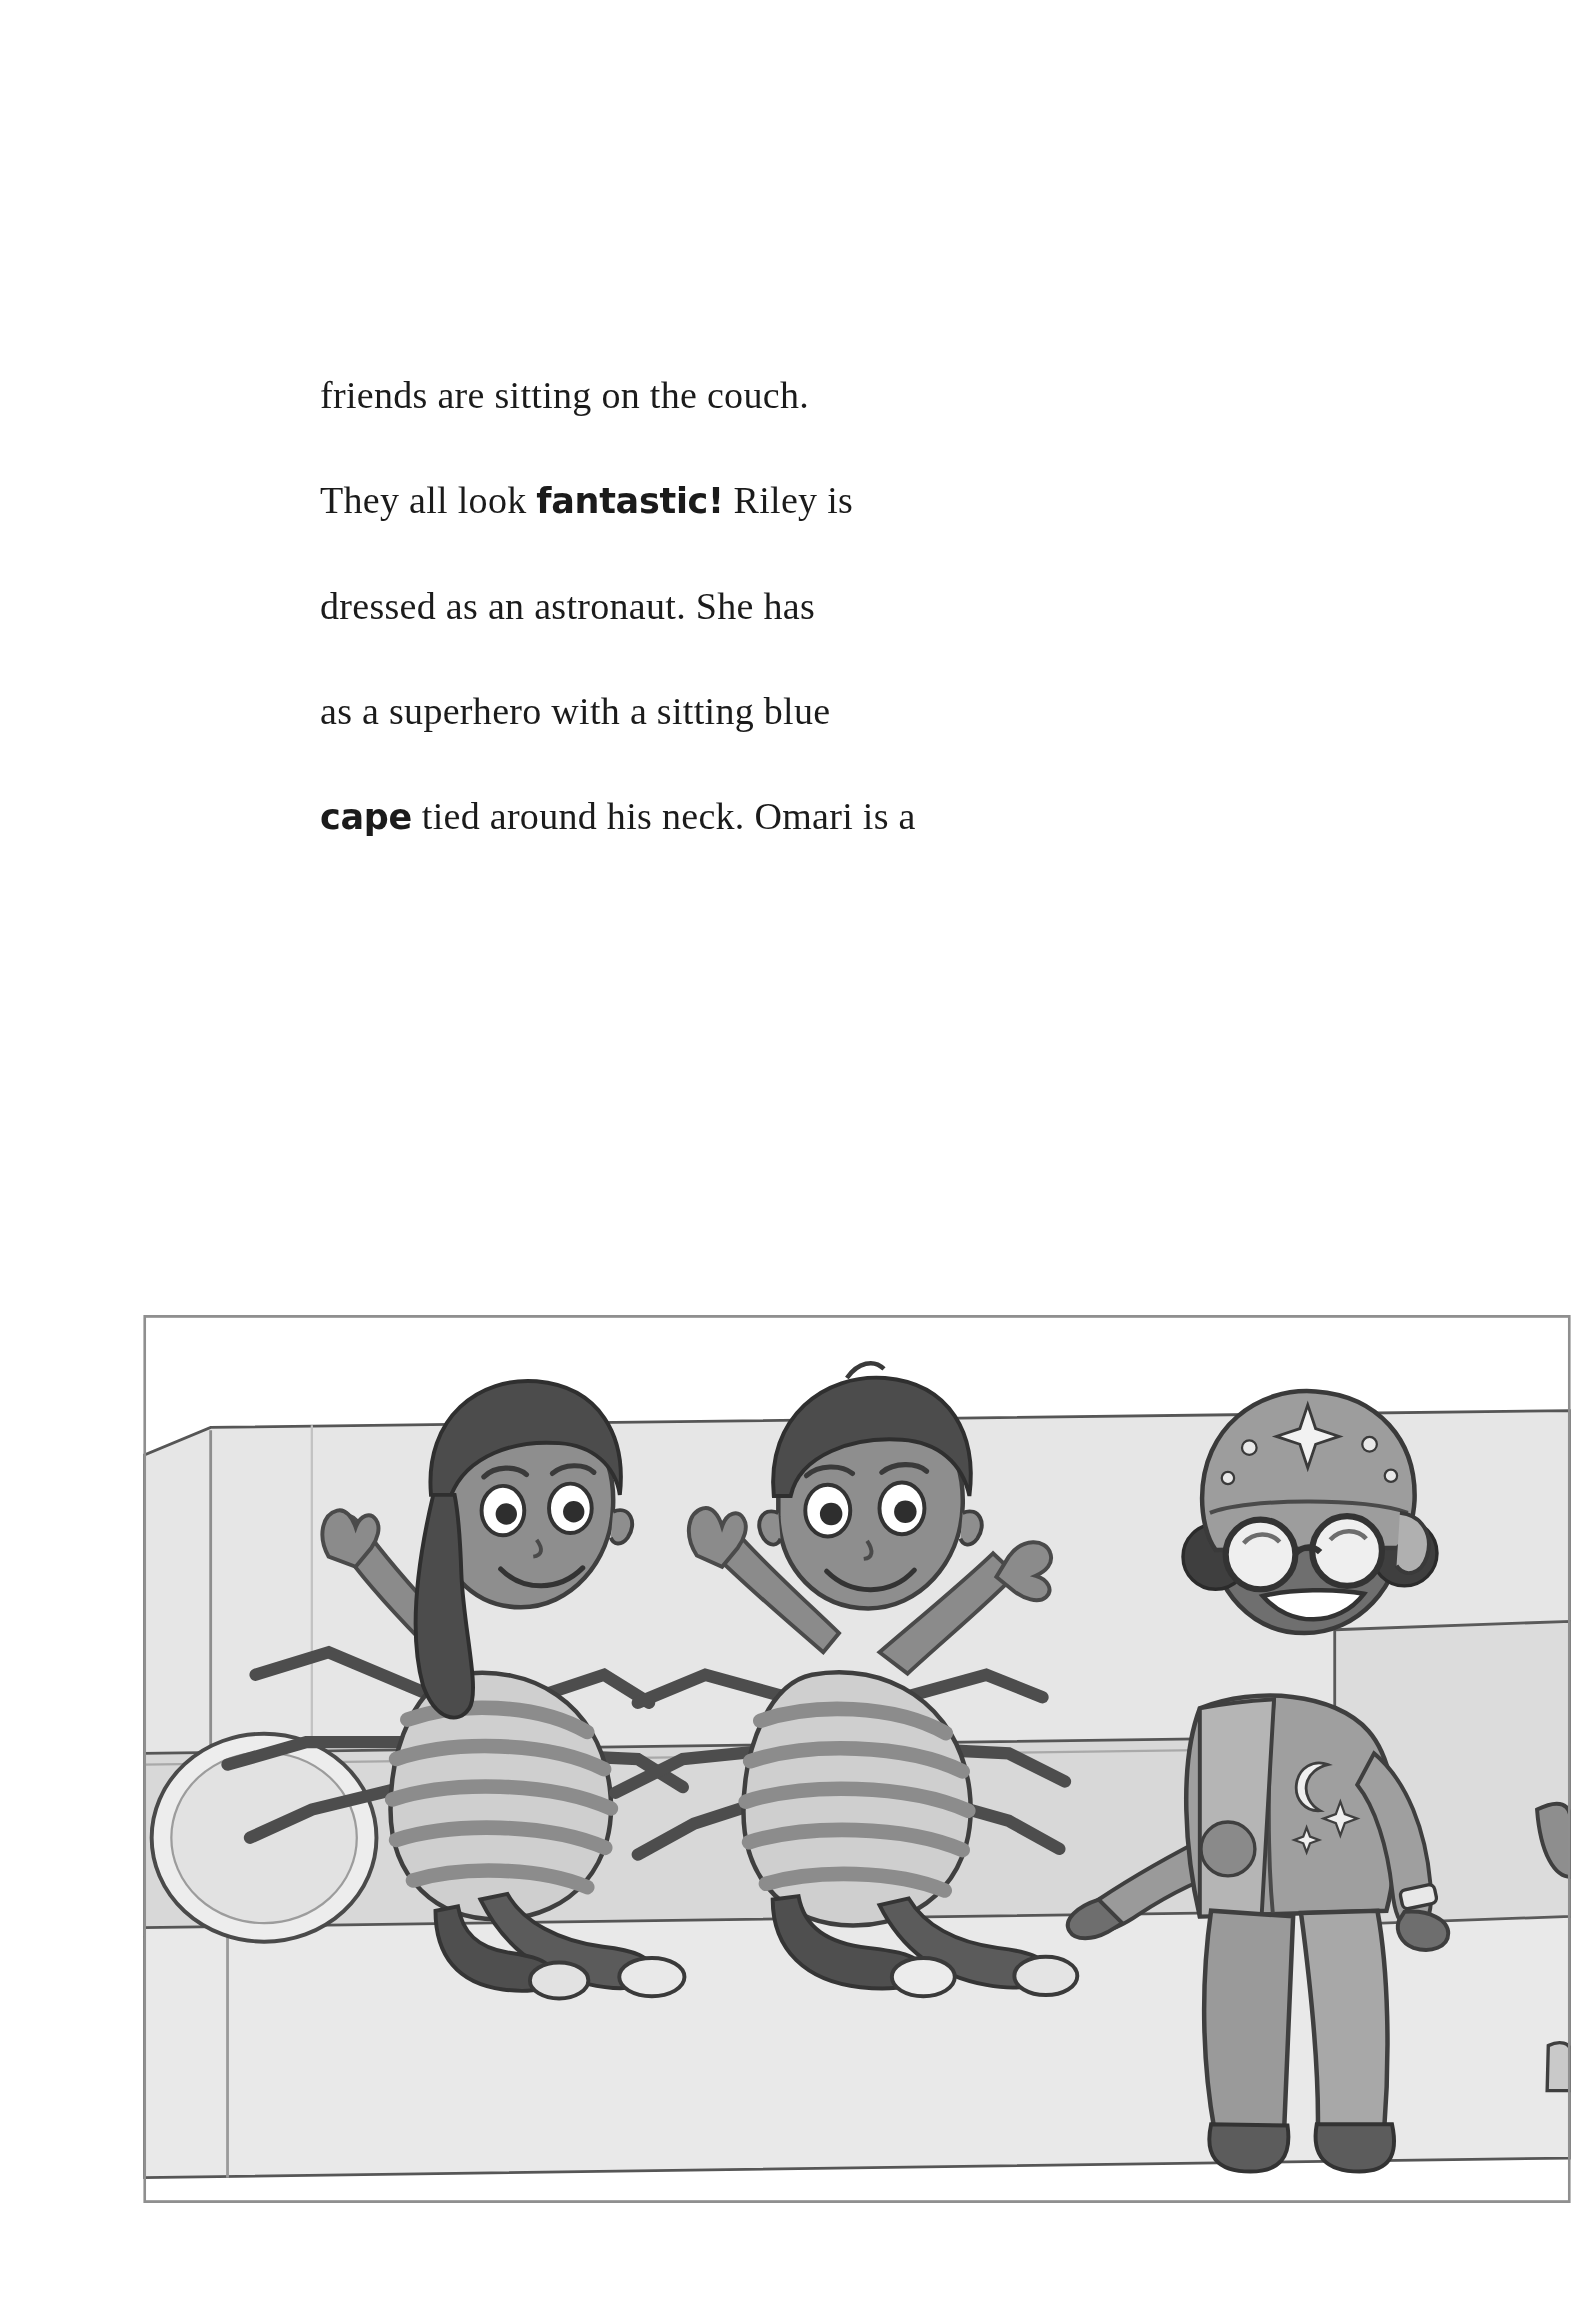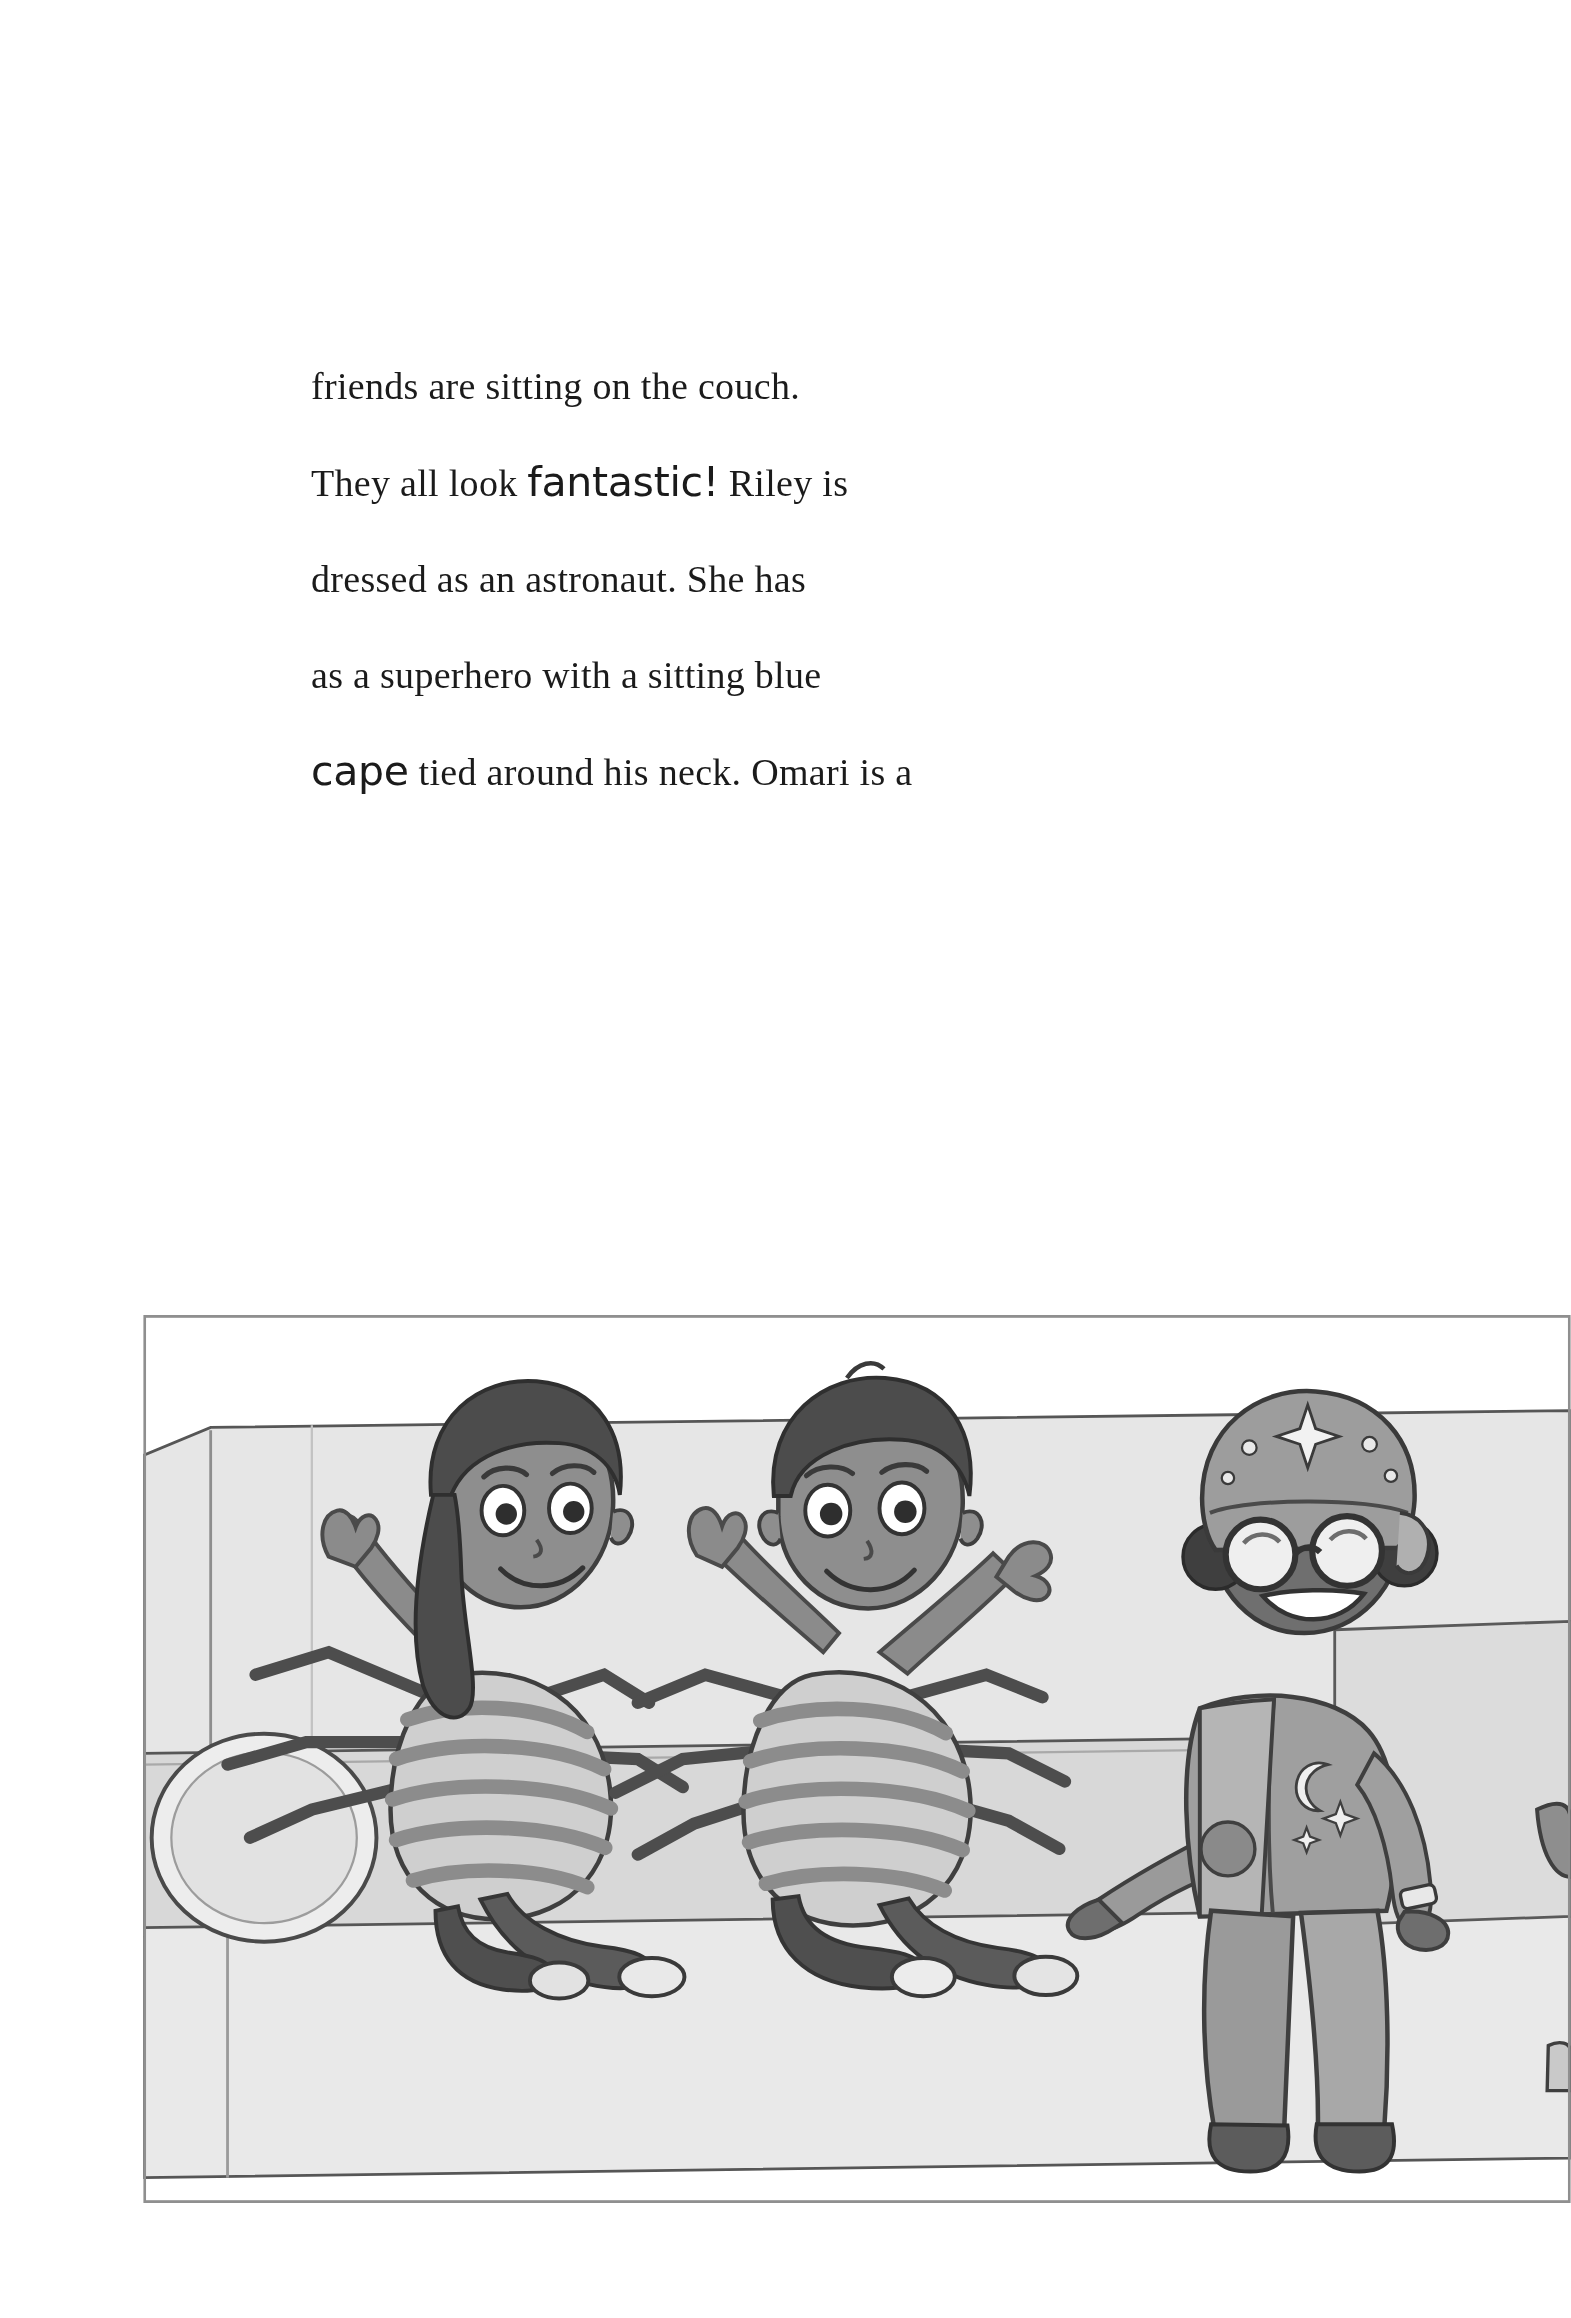--- a/index.html
+++ b/index.html
@@ -27,26 +27,26 @@
     left: 308px;
     top: 337px;
     width: 956px;
     font-family: "Liberation Serif", serif;
     font-size: 38px;
     line-height: 93px;
     color: #1b1b1b;
     letter-spacing: 0.3px;
   }
   .story-text p {
-    margin: 3px;
+    margin: 12px;
   }
   .emph {
     font-family: "DejaVu Sans", sans-serif;
-    font-weight: normal;
-    font-size: 41px;
+    font-weight: bold;
+    font-size: 35px;
     letter-spacing: -0.3px;
   }
 
   
   .illustration {
     position: absolute;
     left: 143px;
     top: 1315px;
     width: 1428px;
     height: 888px;

